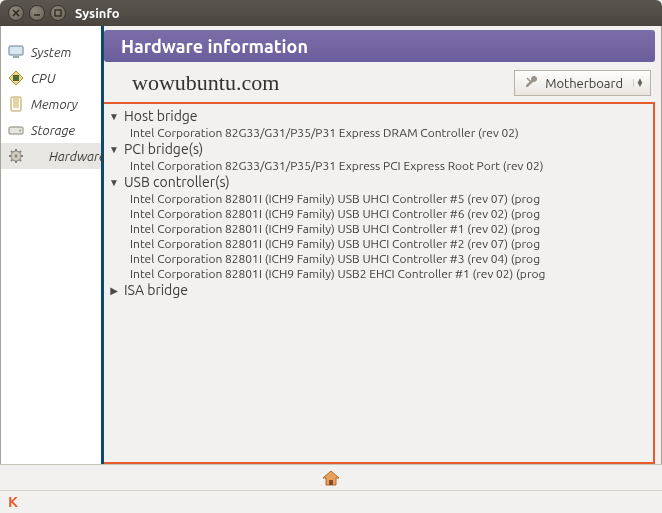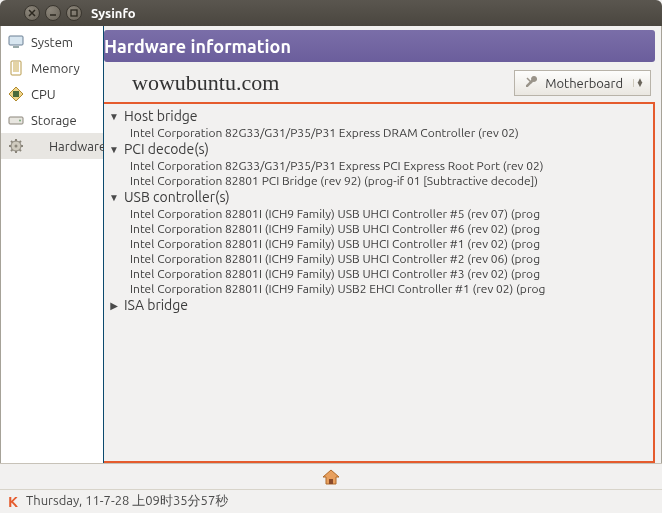--- a/index.html
+++ b/index.html
@@ -11,57 +11,58 @@
     height: 513px;
     background: #f2f1f0;
     overflow: hidden;
   }
   .window { width: 100%; height: 100%; display: flex; flex-direction: column; }
   .titlebar {
     height: 26px;
     background: linear-gradient(#5a564f, #4a463f);
     display: flex;
     align-items: center;
-    padding: 0 24px;
+    padding: 0 8px;
     gap: 5px;
     border-top-left-radius: 6px;
     border-top-right-radius: 6px;
   }
   .tbtn {
     width: 16px; height: 16px; border-radius: 50%;
     display: inline-block;
     background: radial-gradient(circle at 30% 30%, #8b857a, #6a6459);
     border: 1px solid #3a362f;
     position: relative;
   }
   .tbtn svg { position: absolute; top: 2px; left: 2px; }
   .title { color: #fff; font-weight: bold; font-size: 13px; margin-left: 4px; }
   .client { flex: 1; display: flex; background: #f2f1f0; border: 1px solid #a6a298; border-top: none; border-bottom: none; }
   .sidebar {
     width: 103px;
     background: #fff;
-    border-right: 1px solid #0c4a6e;
+    border-right: 3px solid #0c4a6e;
     display: flex; flex-direction: column;
-    padding-top: 3px;
+    padding-top: 13px;
+    font-style: italic;
   }
   .side-item {
     display: flex; align-items: center; gap: 6px;
     padding: 4px 6px;
     cursor: pointer;
     font-size: 13px;
   }
   .side-item.selected { background: #e8e6e2; gap: 24px; }
   .side-icon { width: 18px; height: 18px; display:flex; align-items:center; justify-content:center; }
   .main { flex: 1; display: flex; flex-direction: column; overflow: hidden; }
   .header-bar {
     background: linear-gradient(#7a6ea8, #6b5e9c);
     color: #fff;
     font-size: 18px;
     font-weight: bold;
-    padding: 6px 0;
+    padding: 6px 17px;
     margin: 4px 6px 2px 0;
     border-radius: 3px;
   }
   .sub-row {
     display: flex;
     align-items: flex-start;
     justify-content: space-between;
     padding: 6px 10px 6px 28px;
   }
   .watermark {
@@ -156,34 +157,34 @@
           <svg width="18" height="18" viewBox="0 0 18 18">
               <rect x="2" y="3" width="14" height="9" rx="1" fill="#d8e6f0" stroke="#6b7f93"></rect>
               <rect x="6" y="13" width="6" height="2" fill="#9aa"></rect>
             </svg>
         </span>
         <span>System</span>
       </div>
       <div class="side-item">
         <span class="side-icon">
           <svg width="18" height="18" viewBox="0 0 18 18">
+              <polygon points="9,2 16,9 9,16 2,9" fill="#f0d58b" stroke="#b08a2e"></polygon>
+              <rect x="6" y="6" width="6" height="6" fill="#4a6a3a"></rect>
+            </svg>
+        </span>
+        <span>CPU</span>
+      </div>
+      <div class="side-item">
+        <span class="side-icon">
+          <svg width="18" height="18" viewBox="0 0 18 18">
               <rect x="4" y="2" width="10" height="14" rx="1" fill="#fff" stroke="#b89a4a"></rect>
               <path d="M6 4h6M6 6h6M6 8h6M6 10h6M6 12h6" stroke="#c9a94d"></path>
             </svg>
         </span>
         <span>Memory</span>
-      </div>
-      <div class="side-item">
-        <span class="side-icon">
-          <svg width="18" height="18" viewBox="0 0 18 18">
-              <polygon points="9,2 16,9 9,16 2,9" fill="#f0d58b" stroke="#b08a2e"></polygon>
-              <rect x="6" y="6" width="6" height="6" fill="#4a6a3a"></rect>
-            </svg>
-        </span>
-        <span>CPU</span>
       </div>
       <div class="side-item">
         <span class="side-icon">
           <svg width="18" height="18" viewBox="0 0 18 18">
               <rect x="2" y="6" width="14" height="7" rx="1" fill="#e8e6e0" stroke="#8a857a"></rect>
               <circle cx="13" cy="9.5" r="1" fill="#7a7"></circle>
             </svg>
         </span>
         <span>Storage</span>
       </div>
@@ -227,38 +228,37 @@
                 <span class="tw">▼</span>
                 <span>Host bridge</span>
               </div>
               <div class="group-items">
                 <div>Intel Corporation 82G33/G31/P35/P31 Express DRAM Controller (rev 02)</div>
               </div>
             </div>
             <div class="tree-group">
               <div class="group-header">
                 <span class="tw">▼</span>
-                <span>PCI decode(s)</span>
+                <span>PCI bridge(s)</span>
               </div>
               <div class="group-items">
                 <div>Intel Corporation 82G33/G31/P35/P31 Express PCI Express Root Port (rev 02)</div>
-                <div>Intel Corporation 82801 PCI Bridge (rev 92) (prog-if 01 [Subtractive decode])</div>
               </div>
             </div>
             <div class="tree-group">
               <div class="group-header">
                 <span class="tw">▼</span>
                 <span>USB controller(s)</span>
               </div>
               <div class="group-items">
                 <div>Intel Corporation 82801I (ICH9 Family) USB UHCI Controller #5 (rev 07) (prog</div>
                 <div>Intel Corporation 82801I (ICH9 Family) USB UHCI Controller #6 (rev 02) (prog</div>
                 <div>Intel Corporation 82801I (ICH9 Family) USB UHCI Controller #1 (rev 02) (prog</div>
-                <div>Intel Corporation 82801I (ICH9 Family) USB UHCI Controller #2 (rev 06) (prog</div>
-                <div>Intel Corporation 82801I (ICH9 Family) USB UHCI Controller #3 (rev 02) (prog</div>
+                <div>Intel Corporation 82801I (ICH9 Family) USB UHCI Controller #2 (rev 07) (prog</div>
+                <div>Intel Corporation 82801I (ICH9 Family) USB UHCI Controller #3 (rev 04) (prog</div>
                 <div>Intel Corporation 82801I (ICH9 Family) USB2 EHCI Controller #1 (rev 02) (prog</div>
               </div>
             </div>
             <div class="tree-group">
               <div class="group-header">
                 <span class="tw">▶</span>
                 <span>ISA bridge</span>
               </div>
             </div>
           </div>
@@ -270,16 +270,15 @@
     <div class="footer-row1">
       <span class="home-icon">
         <svg width="20" height="18" viewBox="0 0 20 18">
             <path d="M10 2 L18 9 H15 V16 H5 V9 H2 Z" fill="#e8a05e" stroke="#b06a2a"></path>
             <rect x="8" y="11" width="4" height="5" fill="#8a4a2a"></rect>
           </svg>
       </span>
     </div>
     <div class="footer-row2">
       <span style="color:#e55b2d;font-weight:bold;font-size:15px;">K</span>
-      <span>Thursday, 11-7-28 上09时35分57秒</span>
     </div>
   </div>
 </div>
 
 </body></html>

